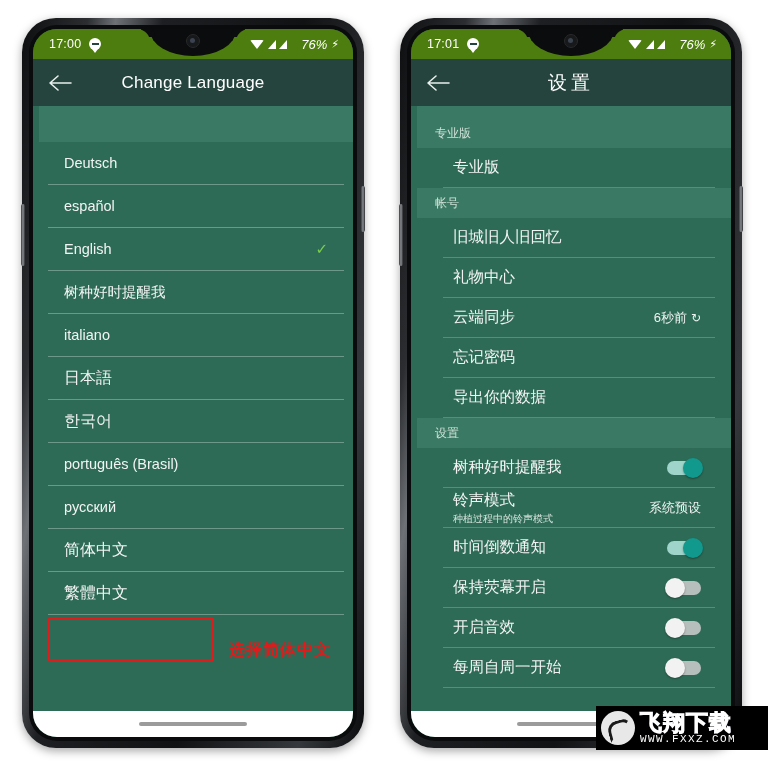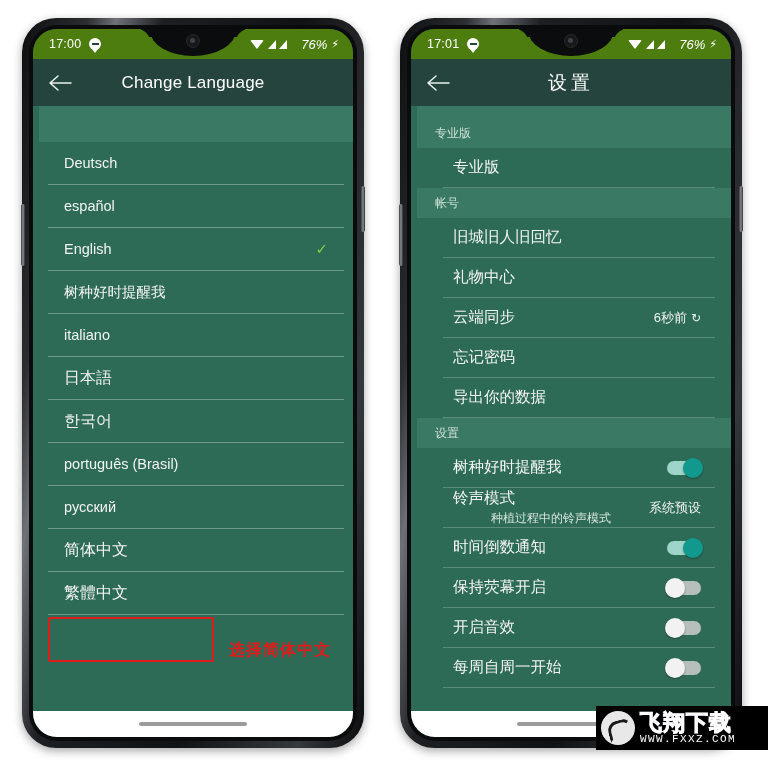--- a/index.html
+++ b/index.html
@@ -221,21 +221,21 @@
     align-items: center;
     padding: 0 14px 0 10px;
     box-sizing: border-box;
     color: #f2f4f3;
     font-size: 15.5px;
     border-bottom: 1px solid rgba(255,255,255,0.22);
     margin: 0 16px 0 26px;
     cursor: pointer;
   }
   .srow .texts { flex: 1 1 auto; display:flex; flex-direction:column; gap:1px; }
-  .srow .sub { font-size: 12px; color:#d6e4dd;text-align:center; }
+  .srow .sub { font-size: 10px; color:#d6e4dd; }
   .srow .val { font-size: 13px; color:#eef3f0; display:flex; align-items:center; gap:4px;}
   .sync-icon { font-size: 12px; color:#eef3f0; }
 
   .toggle {
     width: 34px; height: 14px;
     border-radius: 8px;
     position: relative;
     flex: 0 0 auto;
     cursor: pointer;
   }

